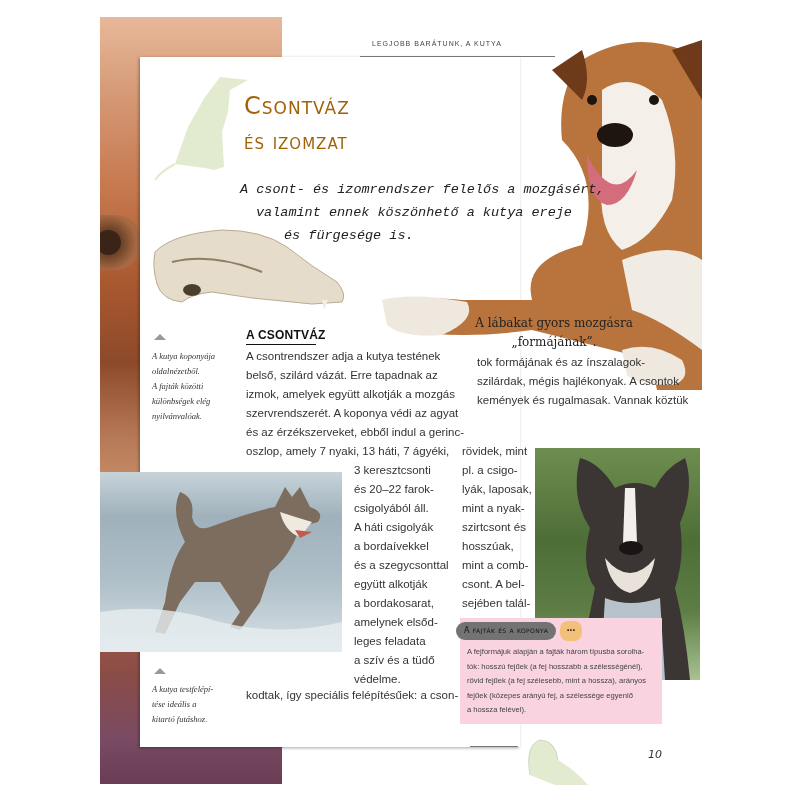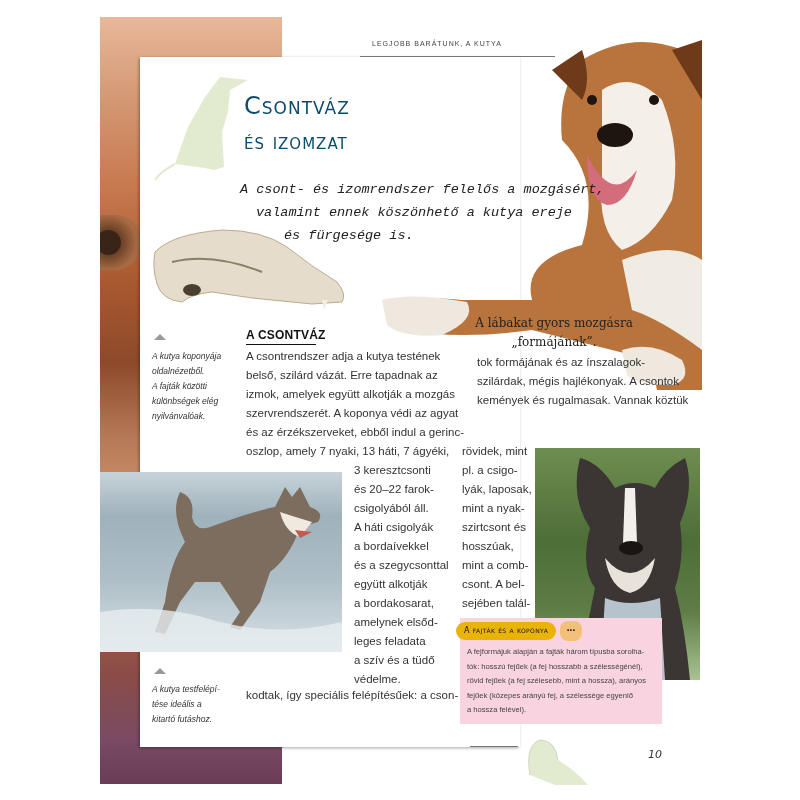--- a/index.html
+++ b/index.html
@@ -14,50 +14,50 @@
 
   
   .page-panel { left:140px; top:57px; width:380px; height:690px; background:#ffffff; box-shadow:-1px 1px 3px rgba(0,0,0,0.35); }
   .header-line { left:360px; top:56px; width:195px; height:1px; background:#777; }
   .running-head { left:372px; top:40px; font-size:7px; letter-spacing:1px; color:#444; }
 
   
   .sil { left:150px; top:72px; width:100px; height:110px; }
   .sil2 { left:520px; top:735px; width:70px; height:50px; }
 
-  .title { left:244px; top:88px; font-family:"DejaVu Sans", sans-serif; color:#0c4a6e; font-variant:small-caps; line-height:36px; }
+  .title { left:244px; top:88px; font-family:"DejaVu Sans", sans-serif; color:#a16207; font-variant:small-caps; line-height:36px; }
   .title .l1 { font-size:24px; letter-spacing:1px; }
   .title .l2 { font-size:21px; letter-spacing:1px; }
 
   .intro { left:240px; top:178px; width:300px; font-family:Liberation Mono, monospace; font-style:italic; font-size:13.5px; color:#222; line-height:23px; }
   .intro div { white-space:nowrap; }
 
   
   .skull { left:152px; top:222px; width:195px; height:88px; }
 
   
   .bigdog { left:382px; top:30px; width:320px; height:360px; }
 
   .legquote { left:464px; top:314px; width:180px; text-align:center; font-family:"DejaVu Serif", serif; font-size:12px; color:#222; line-height:19px; }
 
-  .caption { font-family:Liberation Sans, sans-serif; font-style:italic; font-size:8.5px; color:#333; line-height:15px; }
+  .caption { font-family:Liberation Serif, serif; font-style:italic; font-size:8.5px; color:#333; line-height:15px; }
   .tri { width:0; height:0; border-left:6px solid transparent; border-right:6px solid transparent; border-bottom:6px solid #999; }
 
   .section-head { left:246px; top:328px; font-weight:bold; font-size:12px; color:#111; letter-spacing:0.2px; }
   .section-head-line { left:246px; top:344px; width:70px; height:1px; background:#111; }
 
   .body { font-family:"Liberation Sans", sans-serif; font-size:11.5px; color:#333; line-height:19px; white-space:nowrap; }
 
   
   .husky { left:100px; top:472px; width:242px; height:180px; background: linear-gradient(180deg,#c7d3d9 0%, #9fb1bb 25%, #aebfc8 60%, #d7e0e4 100%); }
   
   .boston { left:535px; top:448px; width:165px; height:232px; background: linear-gradient(180deg,#6e8d50 0%, #4d6e37 40%, #5d7d45 70%, #a8c291 100%); }
 
   .callout { left:460px; top:618px; width:202px; height:106px; background:#f9d3df; }
-  .callout-tag { left:456px; top:622px; height:18px; padding:0 8px; border-radius:9px; background:#eab308; color:#111; font-family:"DejaVu Sans", sans-serif; font-size:8px; line-height:18px; font-variant:small-caps; letter-spacing:0.4px; }
+  .callout-tag { left:456px; top:622px; height:18px; padding:0 8px; border-radius:9px; background:#737373; color:#111; font-family:"DejaVu Sans", sans-serif; font-size:8px; line-height:18px; font-variant:small-caps; letter-spacing:0.4px; }
   .callout-dots { left:560px; top:621px; width:22px; height:20px; background:#f3c07a; border-radius:8px; font-size:10px; line-height:14px; text-align:center; font-weight:bold; color:#111; }
   .callout-text { left:467px; top:645px; width:195px; font-size:7.6px; color:#444; line-height:14.5px; white-space:nowrap; }
 
   .foot-line { left:470px; top:746px; width:48px; height:1px; background:#777; }
   .pagenum { left:648px; top:748px; font-family:"DejaVu Sans", sans-serif; font-style:italic; font-size:11px; color:#333; }
 </style>
 </head>
 <body>
 
 <div class="abs bg-strip"></div>

